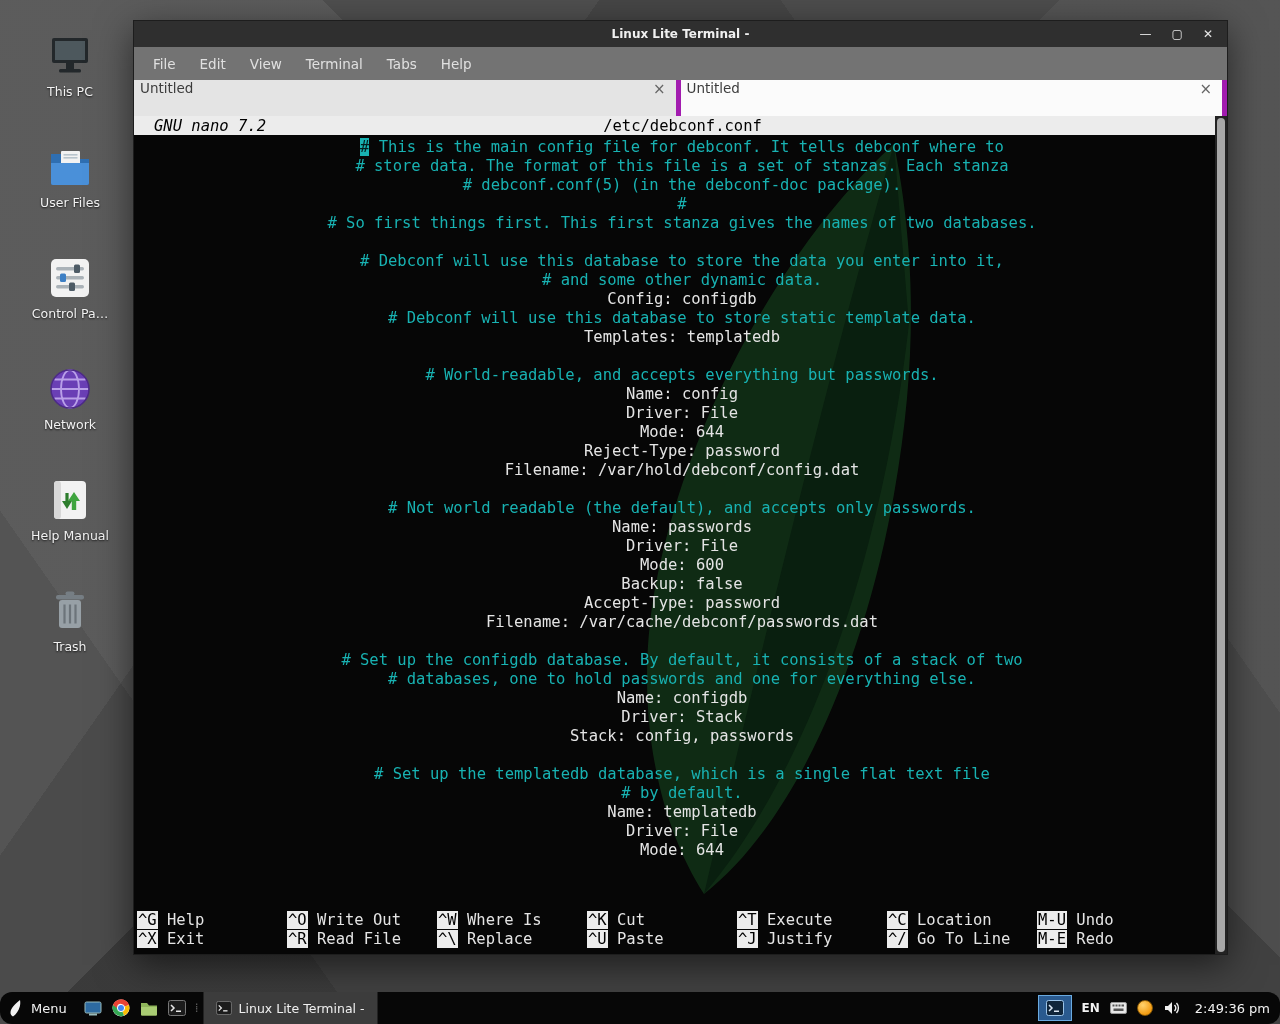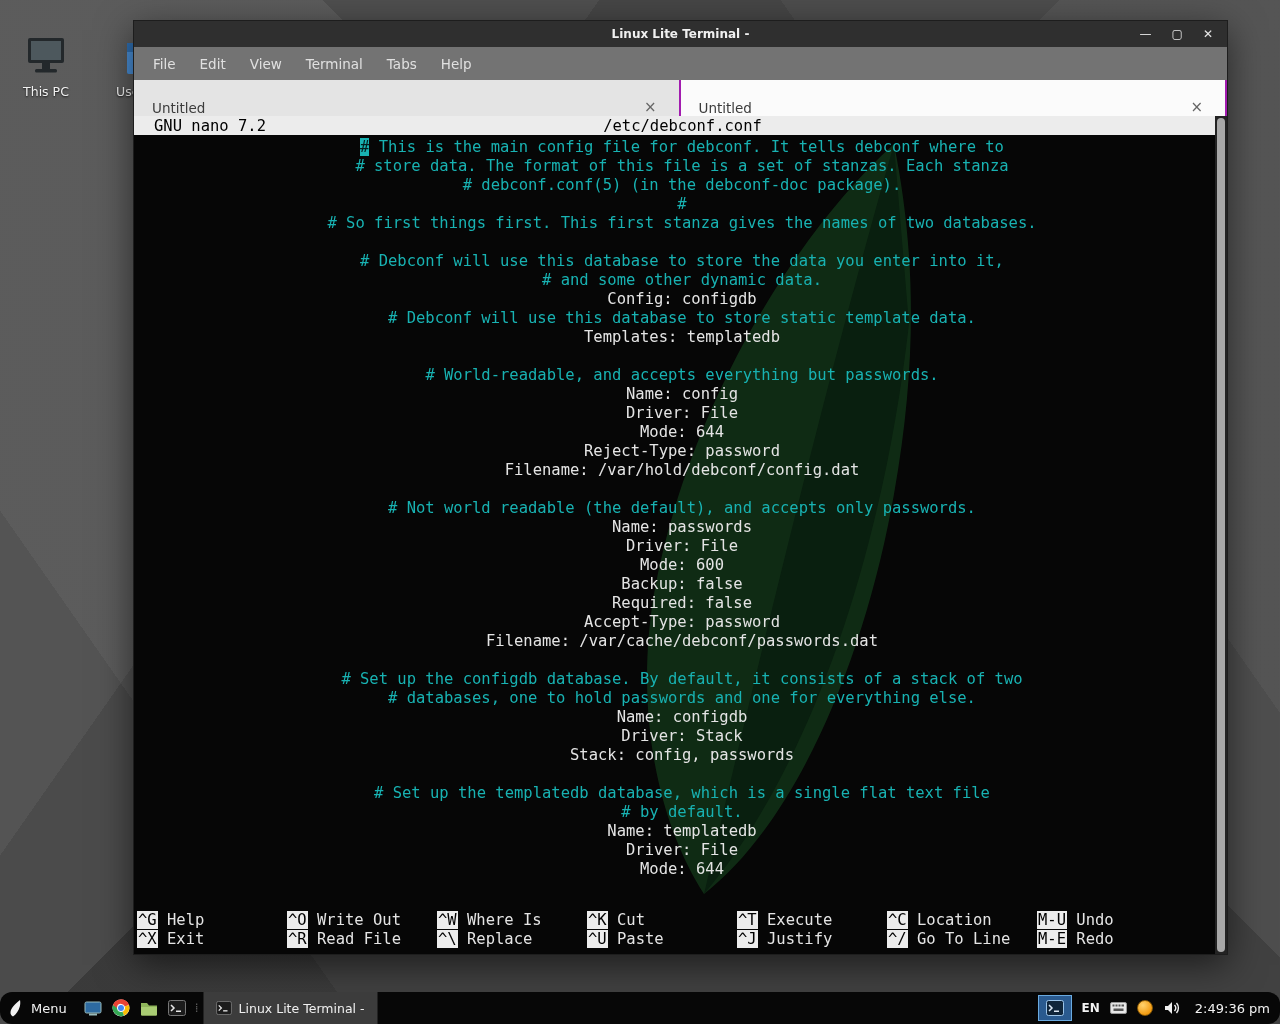--- a/index.html
+++ b/index.html
@@ -8,51 +8,51 @@
     font-family:"DejaVu Sans","Liberation Sans",sans-serif;
     background:
       linear-gradient(125deg, rgba(255,255,255,0.05) 0 30%, transparent 30%),
       linear-gradient(235deg, rgba(255,255,255,0.04) 0 25%, transparent 25%),
       linear-gradient(55deg, rgba(0,0,0,0.10) 0 18%, transparent 18%),
       conic-gradient(from 45deg at 54% 36%, #4e4e4e 0 90deg, #414141 0 180deg, #535353 0 270deg, #464646 0 360deg);
     position:relative;
   }
 
   
-  .desktop-icons { position:absolute; left:22px; top:34px; width:96px; display:flex; flex-direction:row; gap:46px; z-index:1; }
+  .desktop-icons { position:absolute; left:22px; top:34px; width:96px; display:flex; flex-direction:column; gap:46px; z-index:1; }
   .dicon { display:flex; flex-direction:column; align-items:center; gap:6px; cursor:default; }
   .dicon .glyph { width:48px; height:44px; display:flex; align-items:center; justify-content:center; }
   .dicon .dlabel { color:#f2f2f2; font-size:12.5px; text-shadow:0 1px 2px rgba(0,0,0,.8); white-space:nowrap; }
 
   
   .window { position:absolute; left:133px; top:20px; width:1095px; height:935px;
     box-shadow:0 10px 34px rgba(0,0,0,.55); background:#060606; z-index:2;
     display:flex; flex-direction:column; border:1px solid #1d1d1d; }
   .titlebar { height:26px; background:#2f2f2f; display:flex; align-items:center; position:relative; flex:none; }
   .title-text { position:absolute; left:0; right:0; text-align:center; color:#f0f0f0; font-size:12px; font-weight:bold; }
   .win-btns { margin-left:auto; display:flex; gap:20px; padding-right:14px; z-index:1; }
   .win-btn { color:#e8e8e8; font-size:12px; line-height:26px; cursor:pointer; }
 
   .menubar { height:33px; background:#737373; display:flex; align-items:center; padding-left:8px; gap:2px; flex:none; }
   .menu-item { color:#e0e0e0; font-size:13.5px; padding:4px 11px; border-radius:2px; cursor:pointer; }
 
   .tabbar { height:36px; display:flex; flex:none; background:#c9c9c9; }
-  .tab { flex:1 1 50%; display:flex; align-items:flex-end; background:#e4e4e4; border-right:2px solid #a21caf; padding:0 18px; cursor:pointer; }
+  .tab { flex:1 1 50%; display:flex; align-items:flex-start; background:#e4e4e4; border-right:5px solid #a21caf; padding:0 6px; cursor:pointer; }
   .tab.active { background:#fbfbfb; }
   .tab-label { font-size:13.5px; color:#3c3c3c; flex:1; }
   .tab-close { color:#666; font-size:15px; padding:0 4px; cursor:pointer; }
 
   .content { position:relative; flex:1; background:#060606; overflow:hidden; }
   .feather { position:absolute; left:430px; top:8px; width:400px; height:800px; z-index:0; opacity:.95; }
 
   .mono { font-family:"DejaVu Sans Mono","Liberation Mono",monospace; font-size:15.5px; }
 
   .nano-header { position:relative; z-index:1; height:19px; background:#ececec; color:#000;
     display:flex; align-items:center; margin-right:12px; }
-  .nano-title { padding-left:20px; }
+  .nano-title { padding-left:20px;font-style:italic; }
   .nano-file { position:absolute; left:16px; right:0; text-align:center; }
 
   .buffer { position:relative; z-index:1; margin-top:3px; padding-left:3px; }
   .tline { height:19px; line-height:19px; white-space:pre; color:#e4e4e4;text-align:center; }
   .tline.comment { color:#18b2b2; }
   .cursor { background:#18b2b2; color:#031b1b; }
 
   .shortcuts { position:absolute; z-index:1; left:3px; right:14px; bottom:5px; display:grid;
     grid-template-columns:repeat(6,150px) 1fr; row-gap:7px; }
   .sc { height:19px; line-height:19px; white-space:pre; }
@@ -213,21 +213,20 @@
         <div class="tline plain">Driver: File</div>
         <div class="tline plain">Mode: 644</div>
         <div class="tline plain">Reject-Type: password</div>
         <div class="tline plain">Filename: /var/hold/debconf/config.dat</div>
         <div class="tline plain">&nbsp;</div>
         <div class="tline comment"># Not world readable (the default), and accepts only passwords.</div>
         <div class="tline plain">Name: passwords</div>
         <div class="tline plain">Driver: File</div>
         <div class="tline plain">Mode: 600</div>
         <div class="tline plain">Backup: false</div>
-        <div class="tline plain">Required: false</div>
         <div class="tline plain">Accept-Type: password</div>
         <div class="tline plain">Filename: /var/cache/debconf/passwords.dat</div>
         <div class="tline plain">&nbsp;</div>
         <div class="tline comment"># Set up the configdb database. By default, it consists of a stack of two</div>
         <div class="tline comment"># databases, one to hold passwords and one for everything else.</div>
         <div class="tline plain">Name: configdb</div>
         <div class="tline plain">Driver: Stack</div>
         <div class="tline plain">Stack: config, passwords</div>
         <div class="tline plain">&nbsp;</div>
         <div class="tline comment"># Set up the templatedb database, which is a single flat text file</div>

